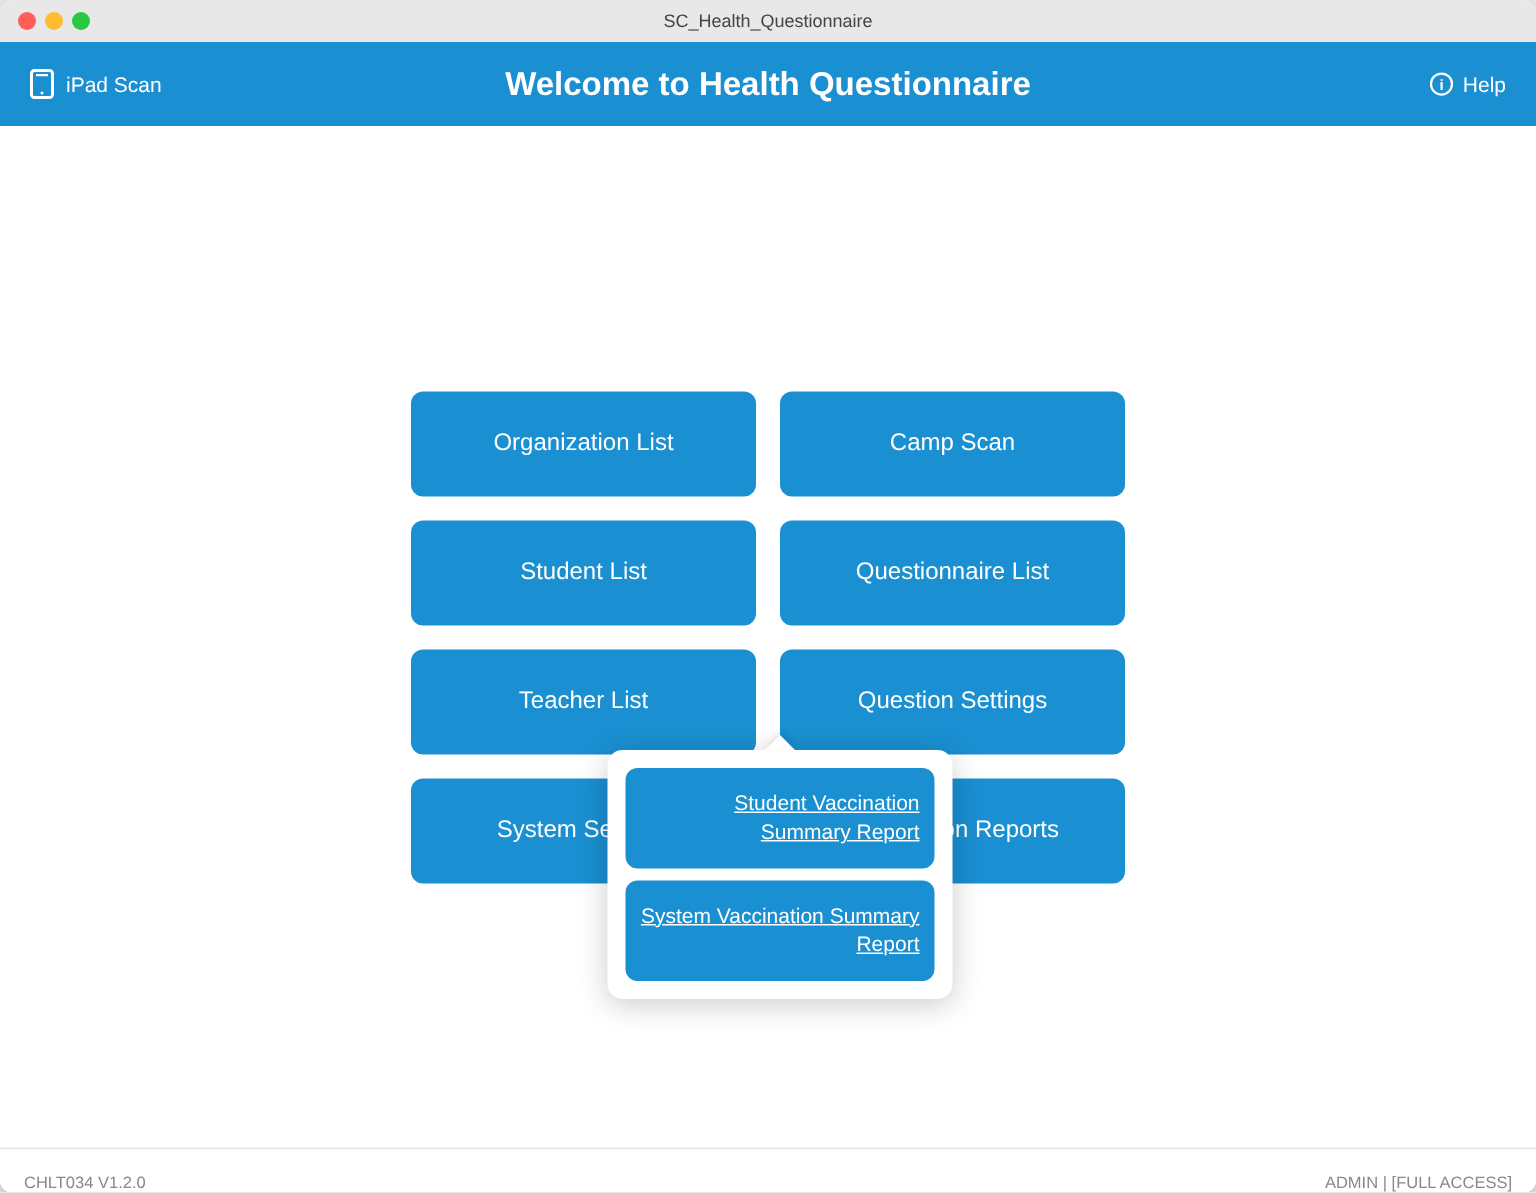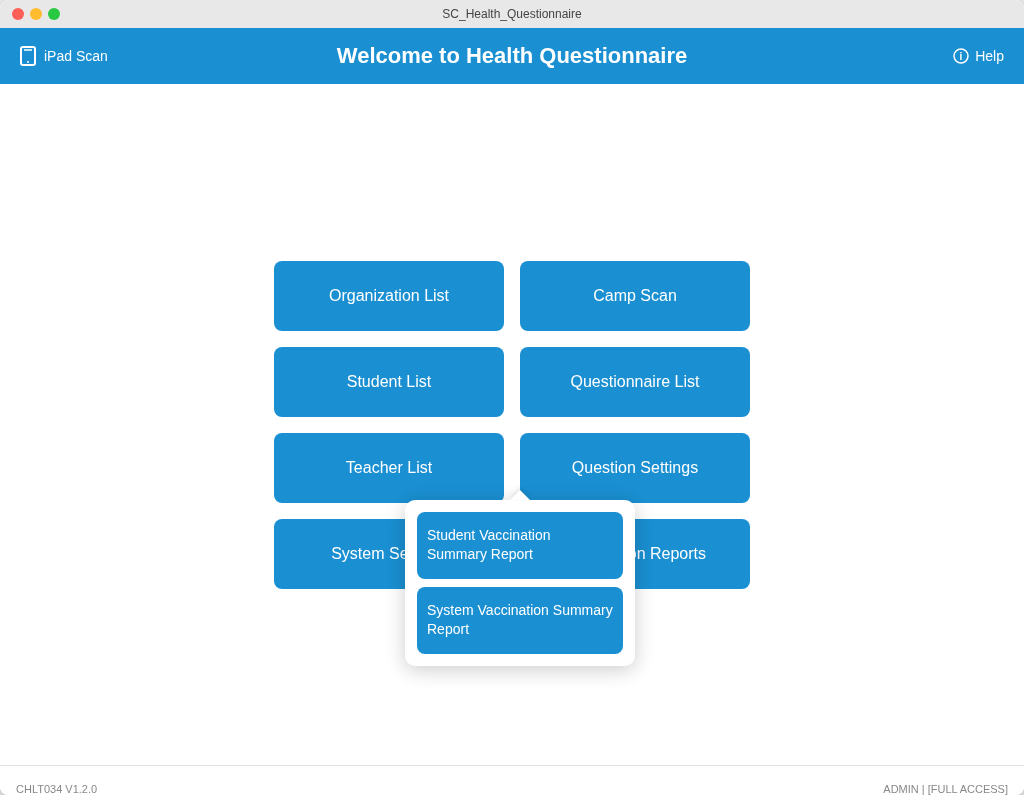--- a/index.html
+++ b/index.html
@@ -151,26 +151,27 @@
       filter: drop-shadow(0 -2px 2px rgba(0,0,0,0.1));
     }
 
     .dropdown-btn {
       background: #1a8fd1;
       color: white;
       border: none;
       border-radius: 8px;
       font-size: 14px;
       cursor: pointer;
-      text-align: left;
+      text-align: right;
       padding: 14px 10px;
       width: 100%;
       margin-bottom: 8px;
       line-height: 1.4;
       transition: background 0.15s;
+      text-decoration: underline;
     }
 
     .dropdown-btn:last-child {
       margin-bottom: 0;
     }
 
     .footer {
       background: white;
       height: 30px;
       display: flex;

